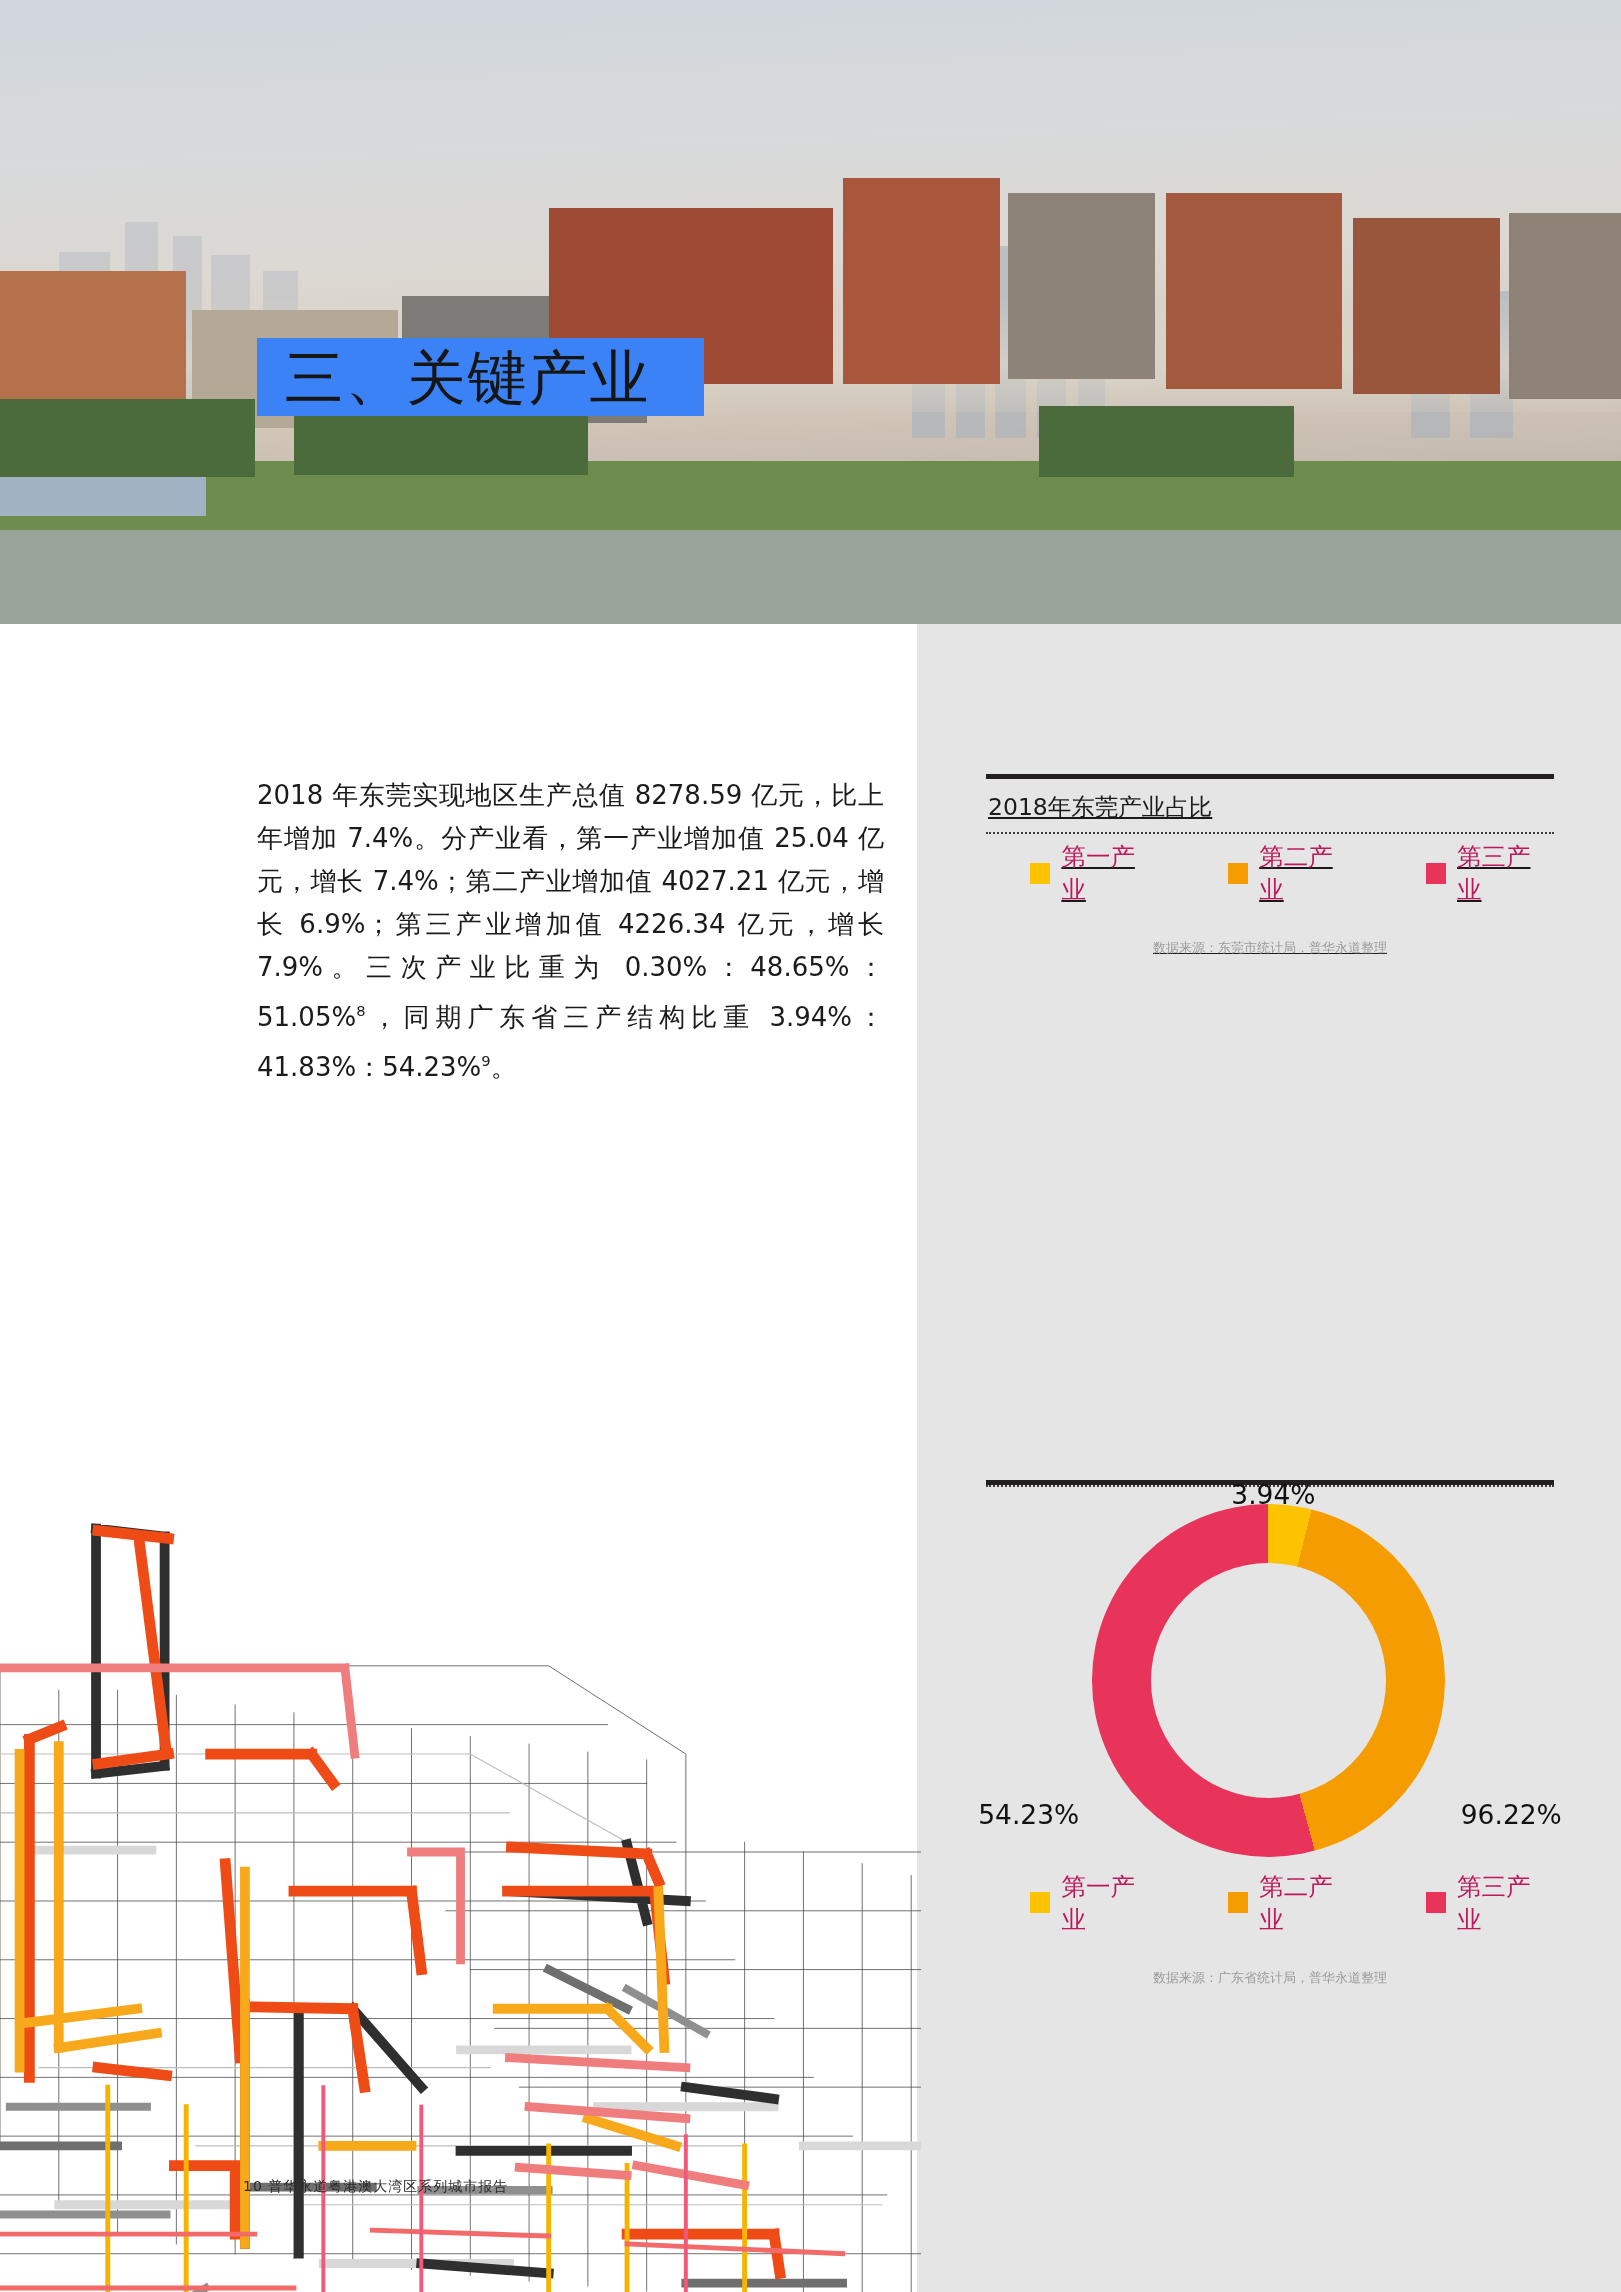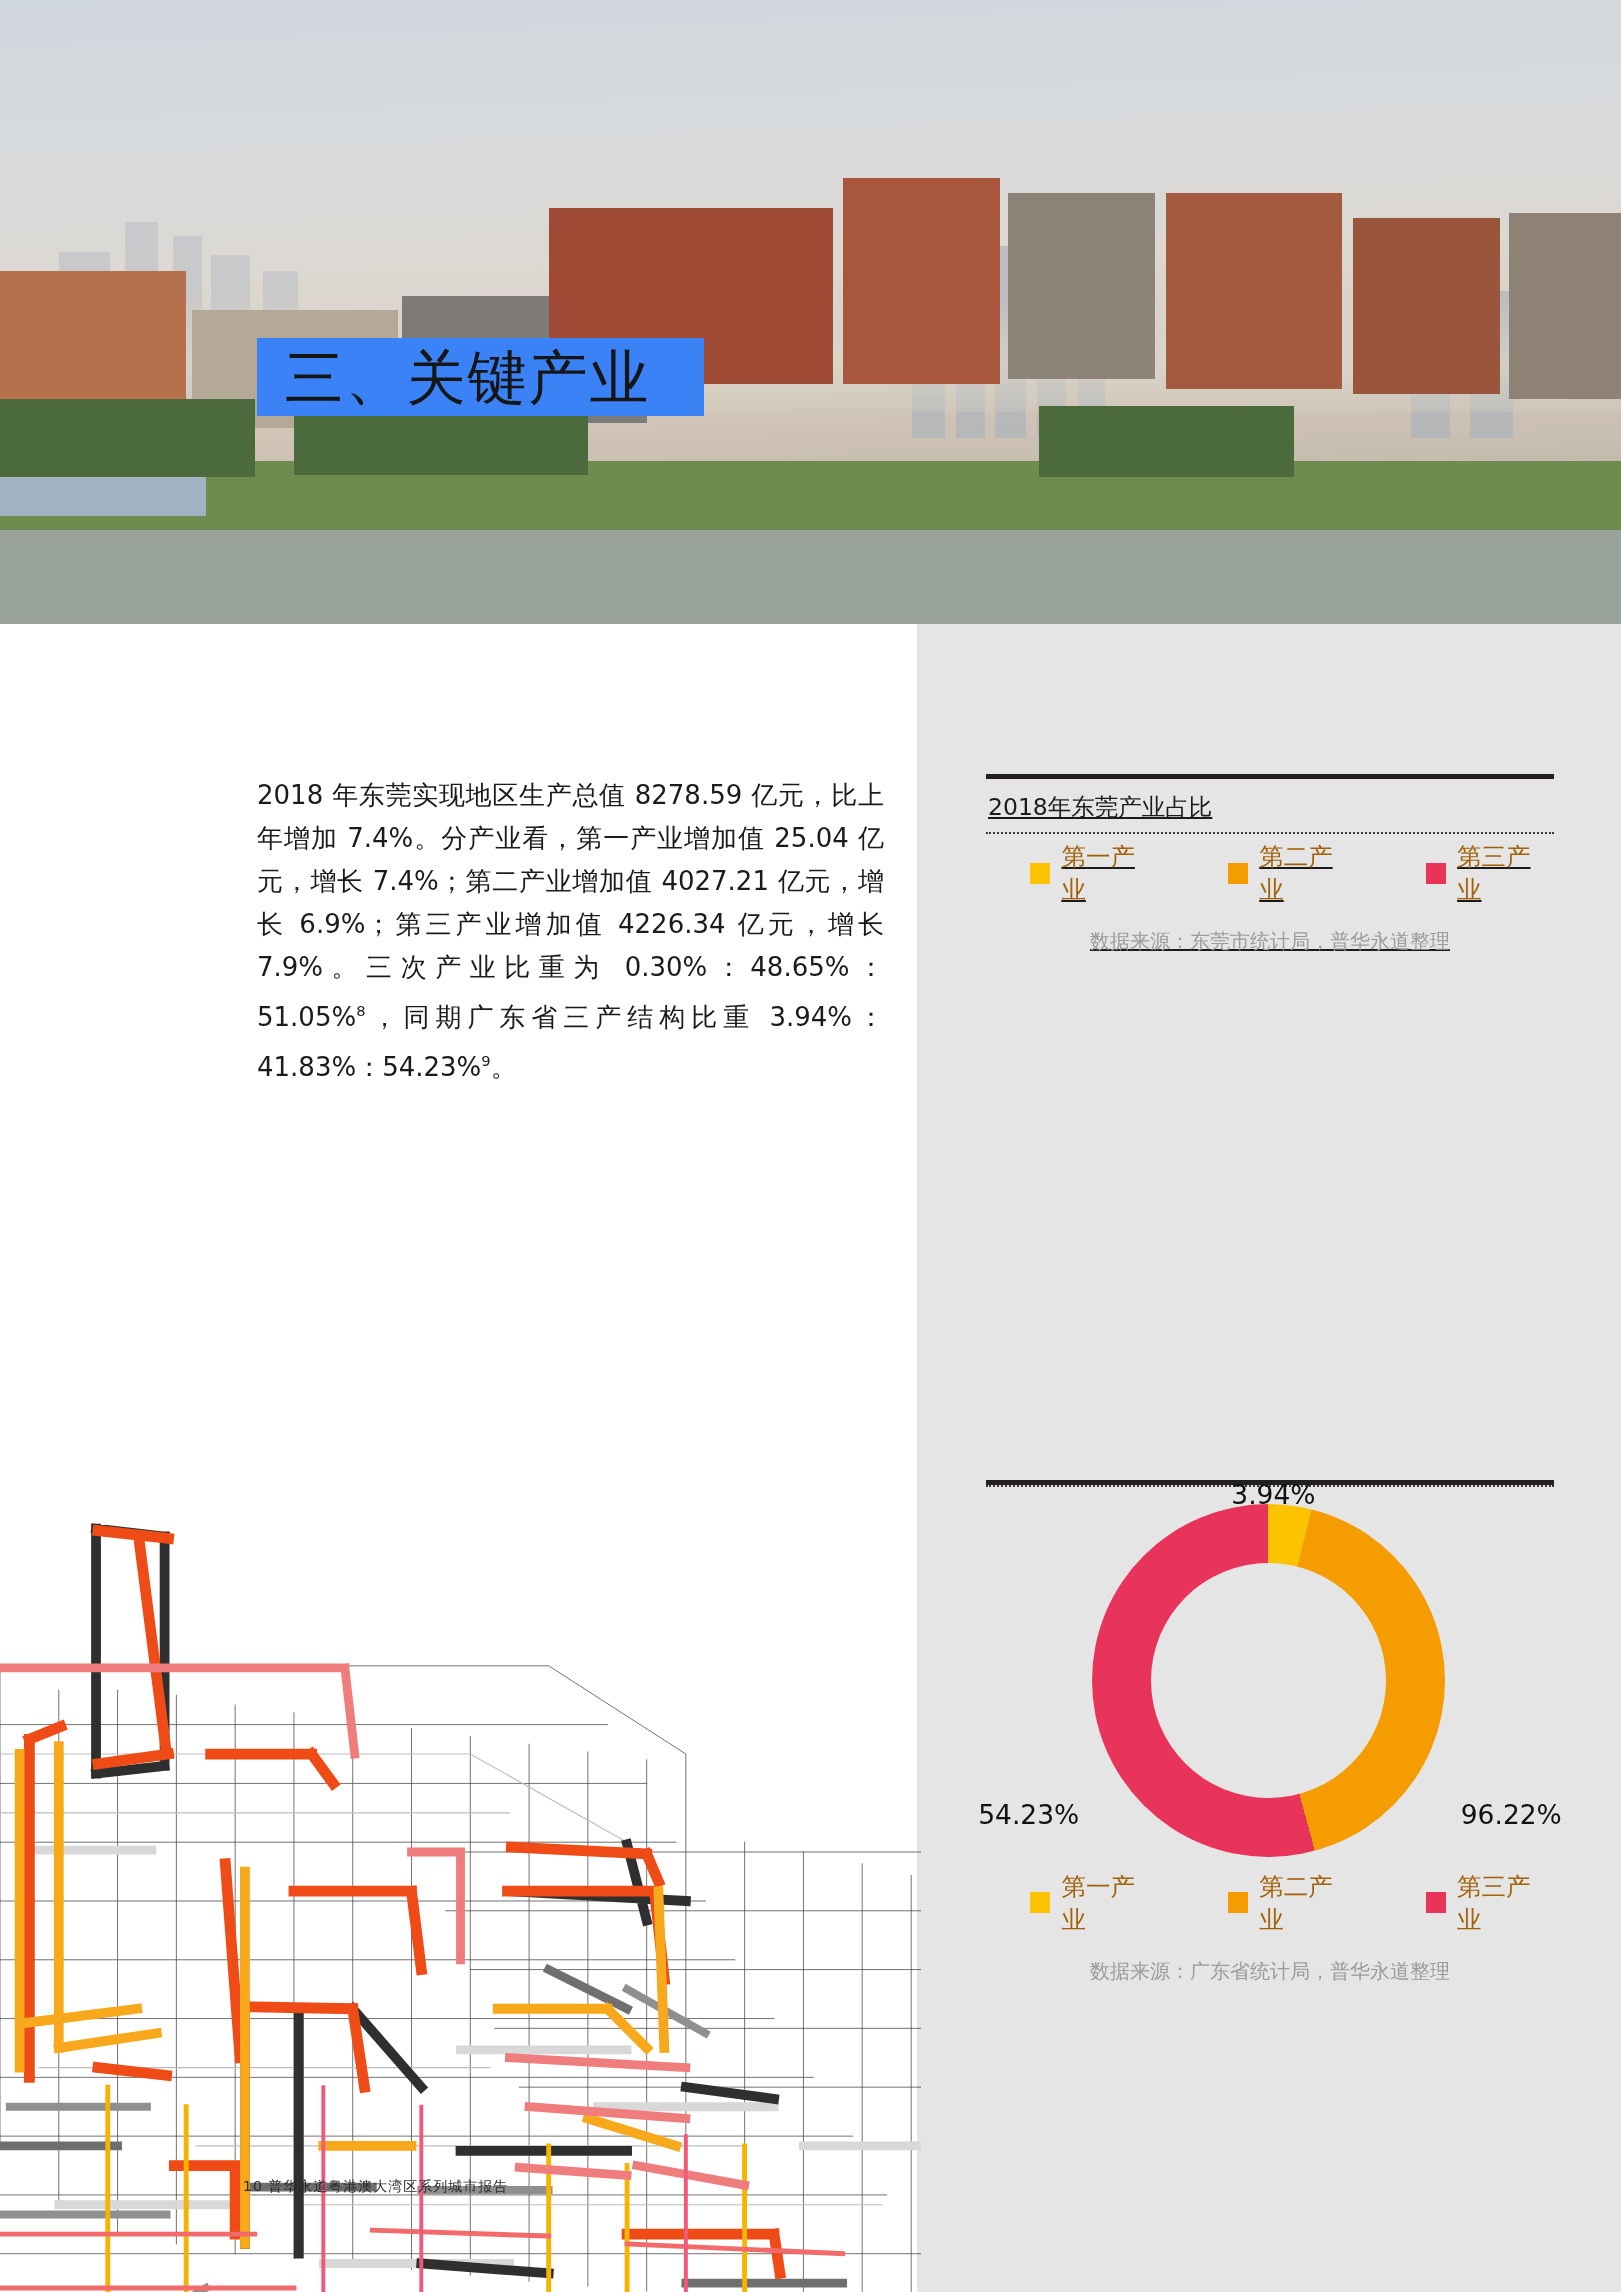--- a/index.html
+++ b/index.html
@@ -54,24 +54,24 @@
   .donut-wrap{position:relative;width:568px;height:377px;}
   .donut{position:absolute;left:106px;top:17.6px;width:353px;height:353px;border-radius:50%;}
   .donut .hole{position:absolute;left:59px;top:59px;width:235px;height:235px;
       border-radius:50%;background:#e5e5e5;}
   .dlabel{position:absolute;font-size:26.5px;color:#111;
       font-family:"DejaVu Sans","Liberation Sans",sans-serif;white-space:nowrap;}
   .lab-top{left:50%;transform:translateX(-46%);top:-7.8px;}
   .lab-right{right:-7.8px;top:312px;}
   .lab-left{left:-7.8px;top:312px;}
   .legend{display:flex;justify-content:center;align-items:center;gap:25.5px;margin-top:5.9px;}
-  .legend .item{display:flex;align-items:center;gap:11px;font-size:24.5px;color:#a16207;
+  .legend .item{display:flex;align-items:center;gap:11px;font-size:24.5px;color:#be185d;
       font-family:"DejaVu Sans","Liberation Sans",sans-serif;padding-left:44px;}
   .legend .sw{width:20.6px;height:20.6px;display:inline-block;}
-  .source{font-size:20px;color:#9b9b9b;text-align:center;margin-top:22px;
+  .source{font-size:13px;color:#9b9b9b;text-align:center;margin-top:33px;
       font-family:"DejaVu Sans","Liberation Sans",sans-serif;}
 </style>
 </head>
 <body>
 
 <div id="hero">
   <div class="sky"></div>
 
   <div class="tower" style="left:59px;width:51px;height:176px;"></div>
   <div class="tower" style="left:125px;width:33px;height:206px;"></div>

